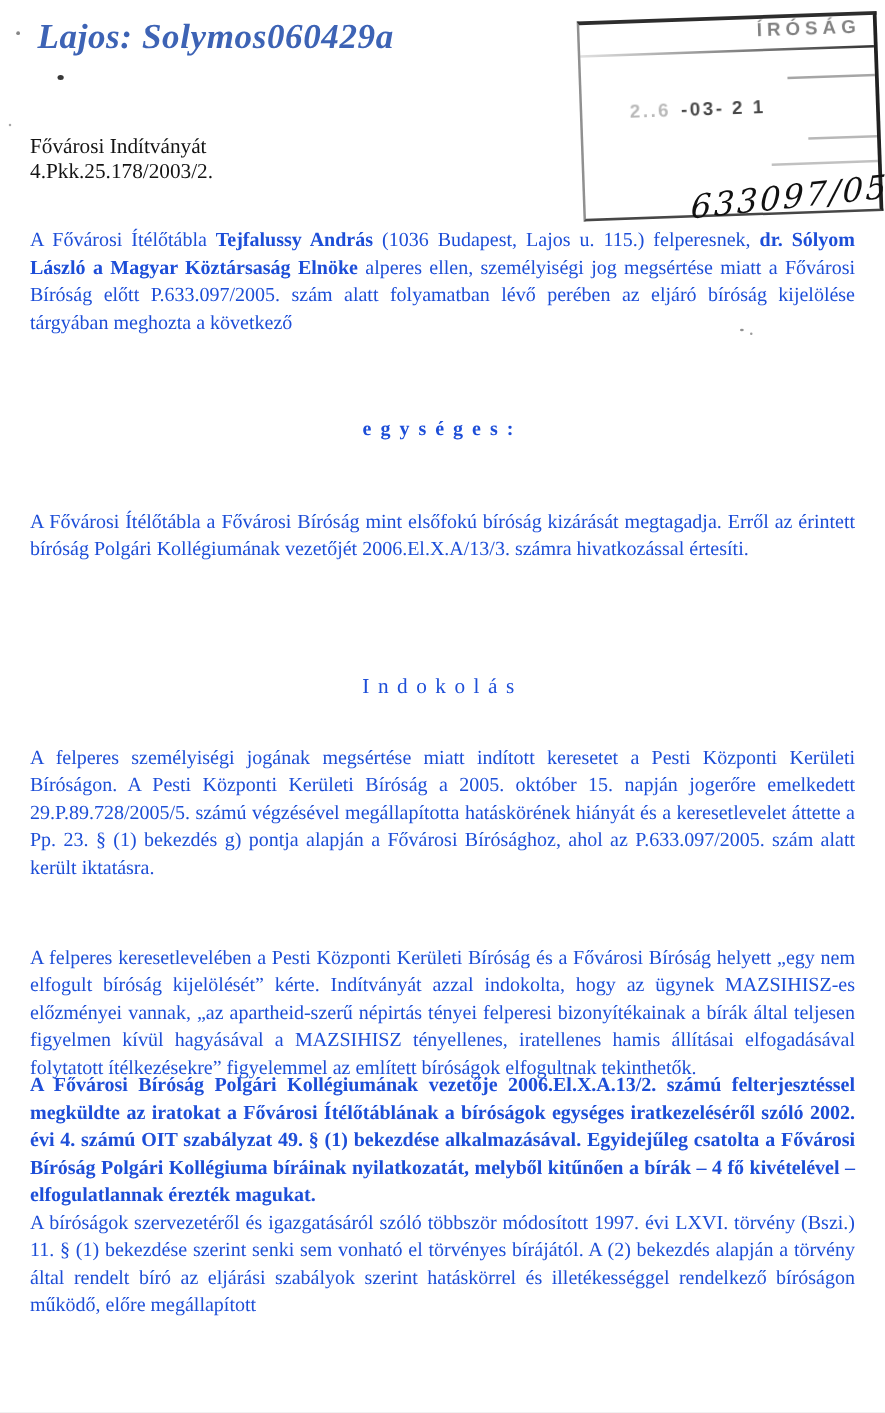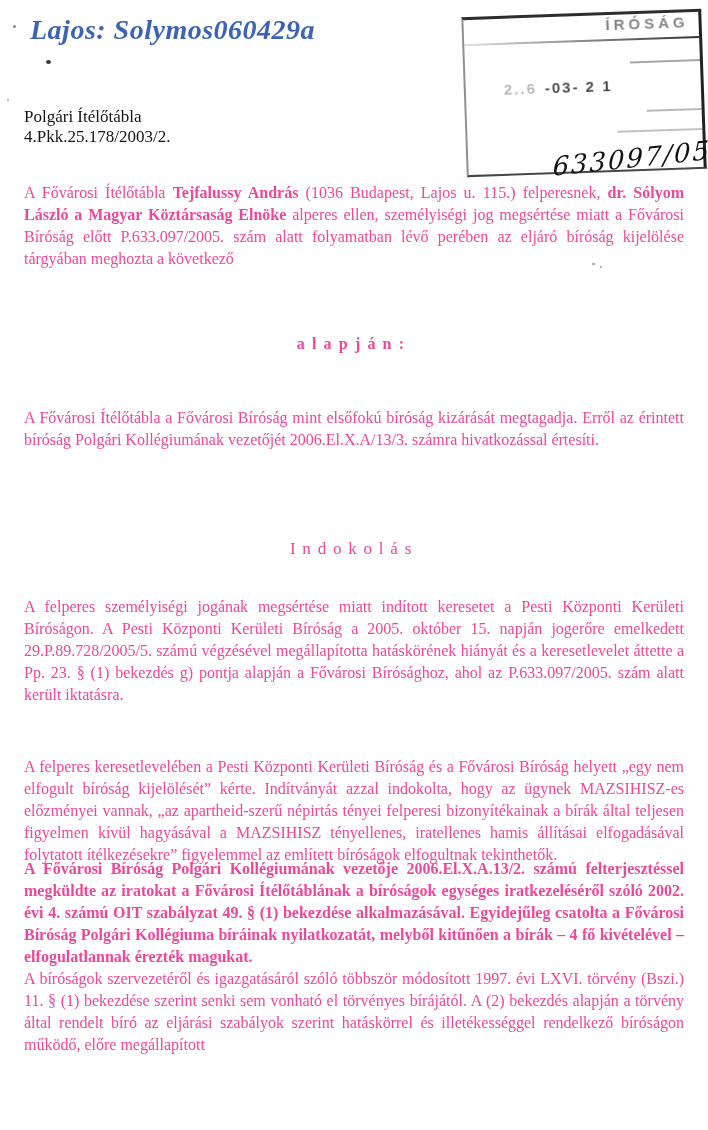--- a/index.html
+++ b/index.html
@@ -109,21 +109,21 @@
 
   
   .doc-text {
     position: absolute;
     left: 24px;
     width: 660px;
     font-size: 16px;
     line-height: 22px;
     text-align: justify;
     margin: 0;
-    color: #ec4899;
+    color: #1d4ed8;
   }
   .bold { font-weight: bold; }
   .p-intro    { top: 182px; }
   .h-vegzest  { top: 333px; text-align: center; font-weight: bold; letter-spacing: 0.45em; }
   .p-ruling0  { top: 407px; }
   .p-ruling1  { top: 477px; }
   .h-indokolas{ top: 538px; text-align: center; font-weight: normal; letter-spacing: 0.4em; font-size: 17px; }
   .p-r0 { top: 596px; }
   .p-r1 { top: 756px; }
   .p-r2 { top: 858px; font-weight: bold; }
@@ -136,39 +136,39 @@
 
   <div class="code-line">Lajos: Solymos060429a</div>
 
   <div class="artifact a1"></div>
   <div class="artifact a2"></div>
   <div class="artifact a3"></div>
   <div class="artifact a4"></div>
   <div class="artifact a5"></div>
 
   <div class="court-block">
-    <div>Polgári Ítélőtábla</div>
+    <div>Fővárosi Indítványát</div>
     <div>4.Pkk.25.178/2003/2.</div>
   </div>
 
   <div class="stamp">
     <span class="stamp-header-text">ÍRÓSÁG</span>
     <div class="stamp-header-rule"></div>
     <div class="stamp-date-row">
       <span class="stamp-year">2..6</span><span class="stamp-date">-03- 2 1</span>
     </div>
     <div class="stamp-frag f1"></div>
     <div class="stamp-frag f2"></div>
     <div class="stamp-frag f3"></div>
     <div class="stamp-number">633097/05</div>
   </div>
 
   <p class="doc-text p-intro"><span>A Fővárosi Ítélőtábla </span><span class="bold">Tejfalussy András</span><span> (1036 Budapest, Lajos u. 115.) felperesnek, </span><span class="bold">dr. Sólyom László a Magyar Köztársaság Elnöke</span><span> alperes ellen, személyiségi jog megsértése miatt a Fővárosi Bíróság előtt P.633.097/2005. szám alatt folyamatban lévő perében az eljáró bíróság kijelölése tárgyában meghozta a következő</span></p>
 
-  <p class="doc-text h-vegzest">alapján:</p>
+  <p class="doc-text h-vegzest">egységes:</p>
 
   <p class="doc-text p-ruling0">A Fővárosi Ítélőtábla a Fővárosi Bíróság mint elsőfokú bíróság kizárását megtagadja. Erről az érintett bíróság Polgári Kollégiumának vezetőjét 2006.El.X.A/13/3. számra hivatkozással értesíti.</p>
 
   <p class="doc-text h-indokolas">Indokolás</p>
 
   <p class="doc-text p-r0">A felperes személyiségi jogának megsértése miatt indított keresetet a Pesti Központi Kerületi Bíróságon. A Pesti Központi Kerületi Bíróság a 2005. október 15. napján jogerőre emelkedett 29.P.89.728/2005/5. számú végzésével megállapította hatáskörének hiányát és a keresetlevelet áttette a Pp. 23. § (1) bekezdés g) pontja alapján a Fővárosi Bírósághoz, ahol az P.633.097/2005. szám alatt került iktatásra.</p>
   <p class="doc-text p-r1">A felperes keresetlevelében a Pesti Központi Kerületi Bíróság és a Fővárosi Bíróság helyett „egy nem elfogult bíróság kijelölését” kérte. Indítványát azzal indokolta, hogy az ügynek MAZSIHISZ-es előzményei vannak, „az apartheid-szerű népirtás tényei felperesi bizonyítékainak a bírák által teljesen figyelmen kívül hagyásával a MAZSIHISZ tényellenes, iratellenes hamis állításai elfogadásával folytatott ítélkezésekre” figyelemmel az említett bíróságok elfogultnak tekinthetők.</p>
   <p class="doc-text p-r2">A Fővárosi Bíróság Polgári Kollégiumának vezetője 2006.El.X.A.13/2. számú felterjesztéssel megküldte az iratokat a Fővárosi Ítélőtáblának a bíróságok egységes iratkezeléséről szóló 2002. évi 4. számú OIT szabályzat 49. § (1) bekezdése alkalmazásával. Egyidejűleg csatolta a Fővárosi Bíróság Polgári Kollégiuma bíráinak nyilatkozatát, melyből kitűnően a bírák – 4 fő kivételével – elfogulatlannak érezték magukat.</p>
   <p class="doc-text p-r3">A bíróságok szervezetéről és igazgatásáról szóló többször módosított 1997. évi LXVI. törvény (Bszi.) 11. § (1) bekezdése szerint senki sem vonható el törvényes bírájától. A (2) bekezdés alapján a törvény által rendelt bíró az eljárási szabályok szerint hatáskörrel és illetékességgel rendelkező bíróságon működő, előre megállapított</p>
 

